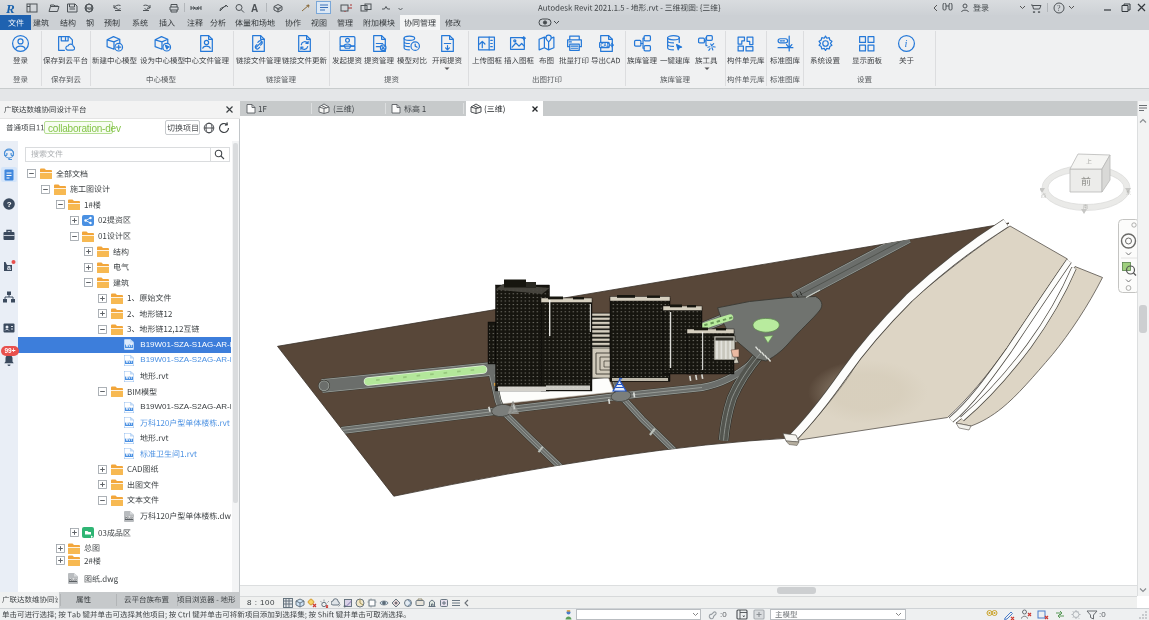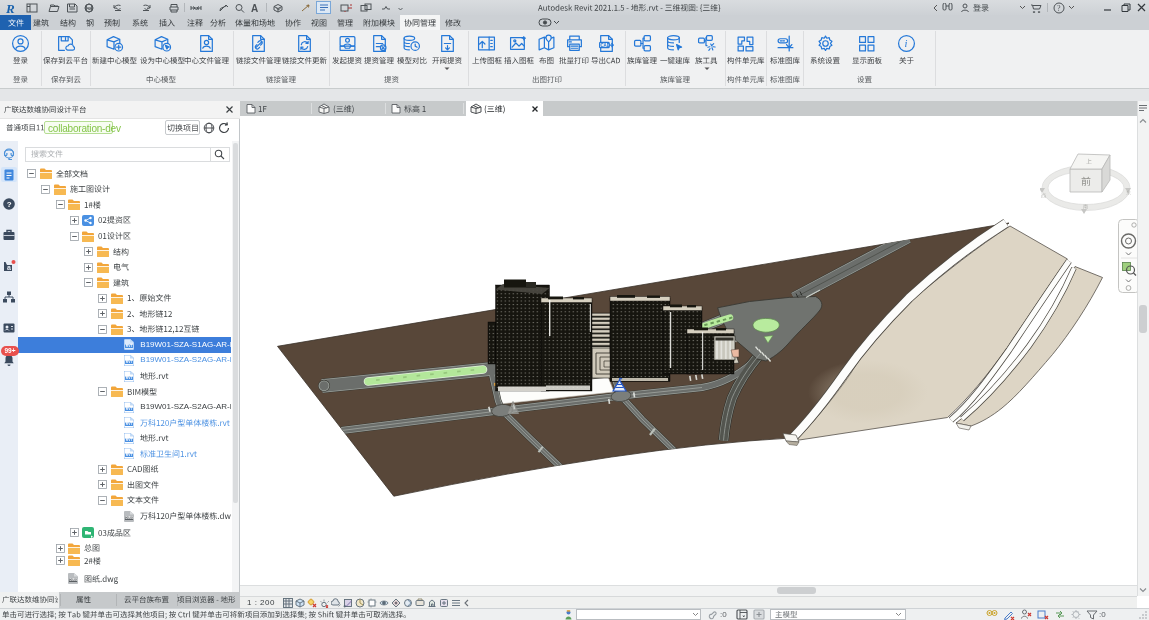--- a/index.html
+++ b/index.html
@@ -1614,21 +1614,21 @@
       <use href="#g128" transform="translate(7.5,0) scale(0.00750,-0.00750)"></use>
       <use href="#g167" transform="translate(15.0,0) scale(0.00750,-0.00750)"></use>
       <use href="#g168" transform="translate(22.5,0) scale(0.00750,-0.00750)"></use>
       <use href="#g169" transform="translate(30.0,0) scale(0.00750,-0.00750)"></use>
       <use href="#g16" transform="translate(39.2,0) scale(0.00750,-0.00750)"></use>
       <use href="#g17" transform="translate(43.5,0) scale(0.00750,-0.00750)"></use>
       <use href="#g18" transform="translate(51.0,0) scale(0.00750,-0.00750)"></use>
     </g>
   </svg>
 <div class="ab" style="left:240px;top:596px;width:897px;height:12px;background:#eff0ef;border-top:1px solid #d7d9da"></div>
-<div class="ab" style="left:247px;top:598px;font-size:8px;color:#3c4043;letter-spacing:0.5px">1 : 200</div>
+<div class="ab" style="left:247px;top:598px;font-size:8px;color:#3c4043;letter-spacing:0.5px">8 : 100</div>
 <svg class="ab" style="left:283px;top:597.5px" width="10" height="10" viewBox="0 0 10 10" fill="none" stroke="#5b6a76" stroke-width="0.9">
     <rect x="0.5" y="0.5" width="9" height="9" fill="#e3e6e8"></rect>
     <path d="M0.5,3 h9 M0.5,6 h9 M3,0.5 v9 M6,0.5 v9"></path>
   </svg>
 <svg class="ab" style="left:295px;top:597.5px" width="10" height="10" viewBox="0 0 10 10" fill="none" stroke="#5b6a76" stroke-width="0.9">
     <path d="M1,3 L5,1 L9,3 L9,7 L5,9 L1,7 Z" fill="#cfe3f5"></path>
     <path d="M1,3 L5,5 L9,3 M5,5 V9"></path>
   </svg>
 <svg class="ab" style="left:307px;top:597.5px" width="10" height="10" viewBox="0 0 10 10" fill="none" stroke="#5b6a76" stroke-width="0.9">
     <circle cx="4" cy="4" r="2.5" stroke="#d69b28" fill="#f5d76e"></circle>

